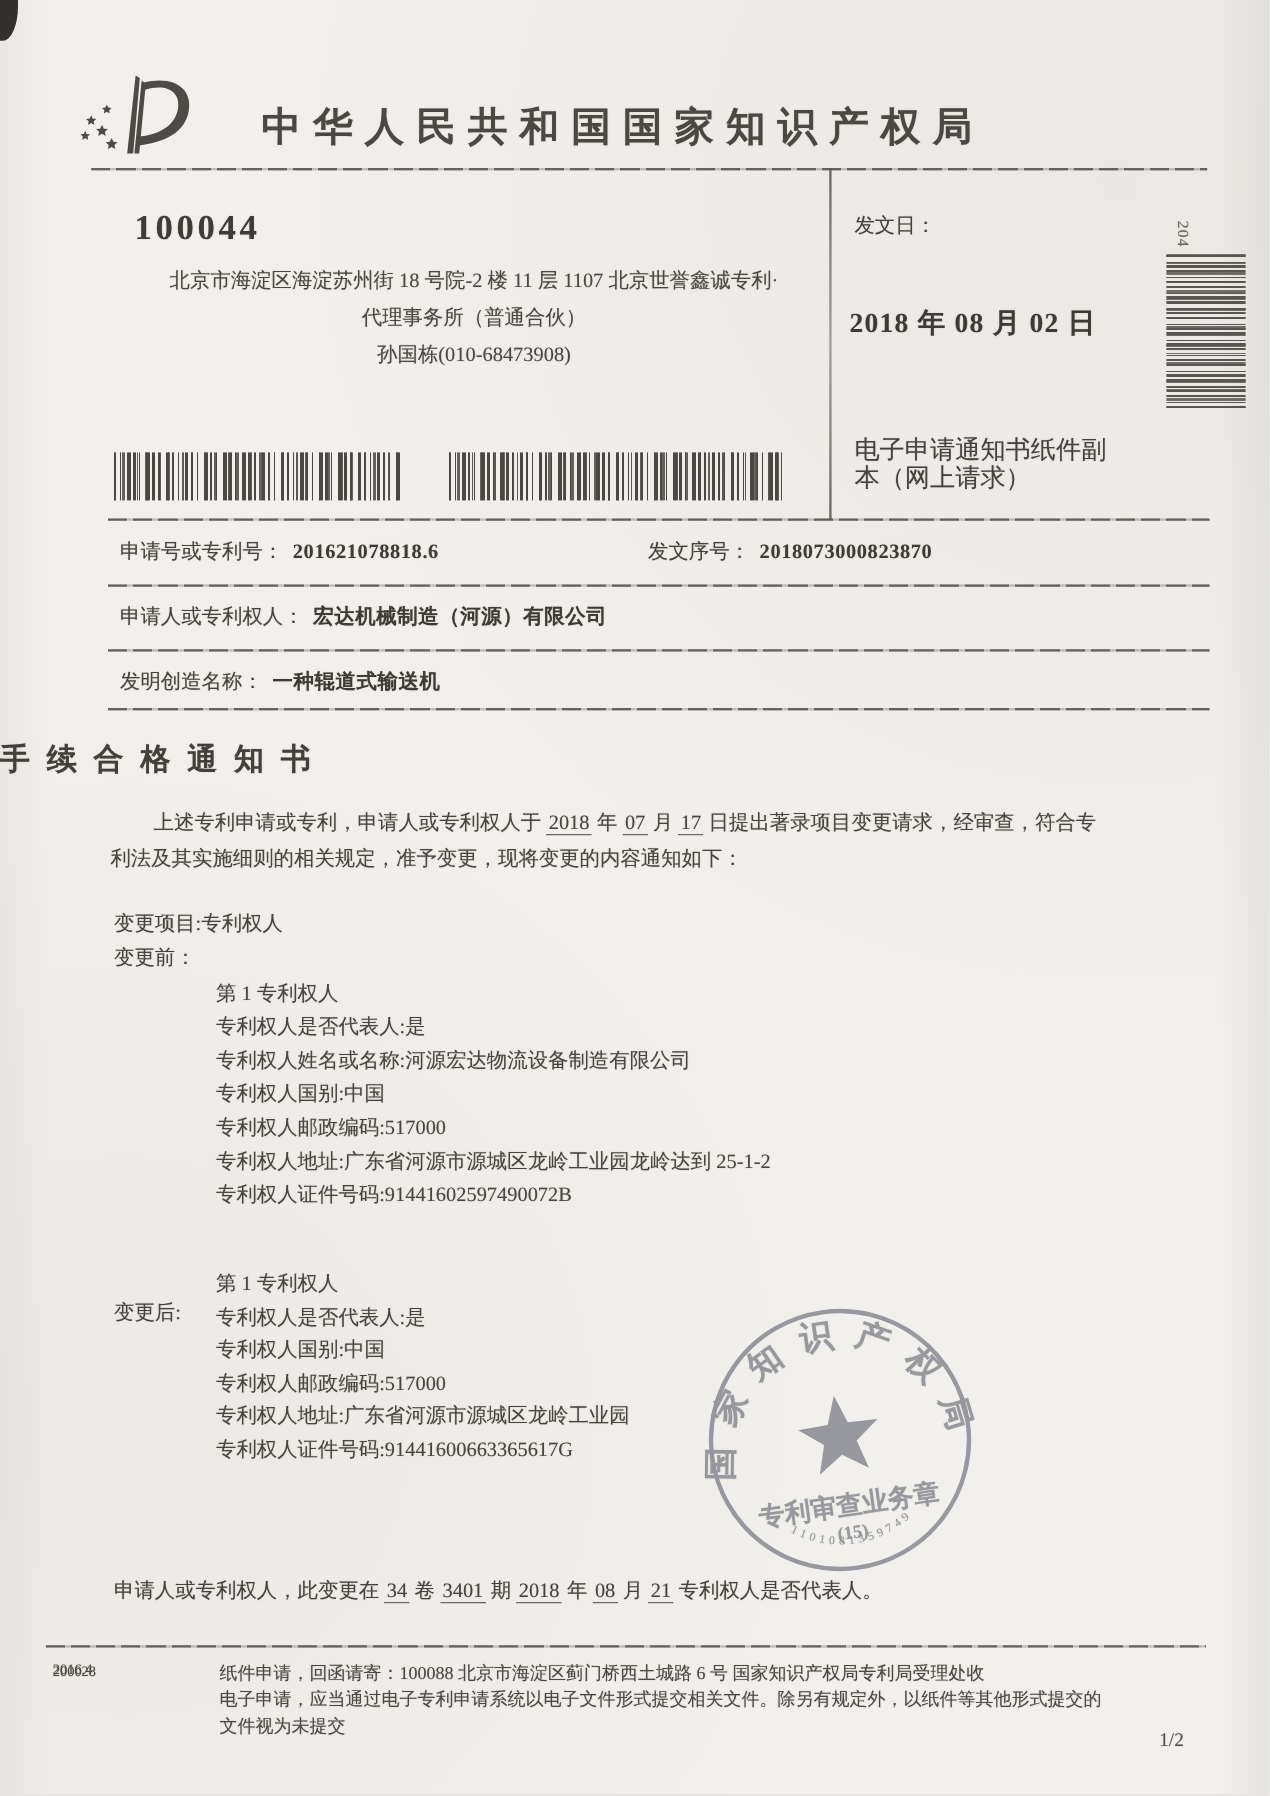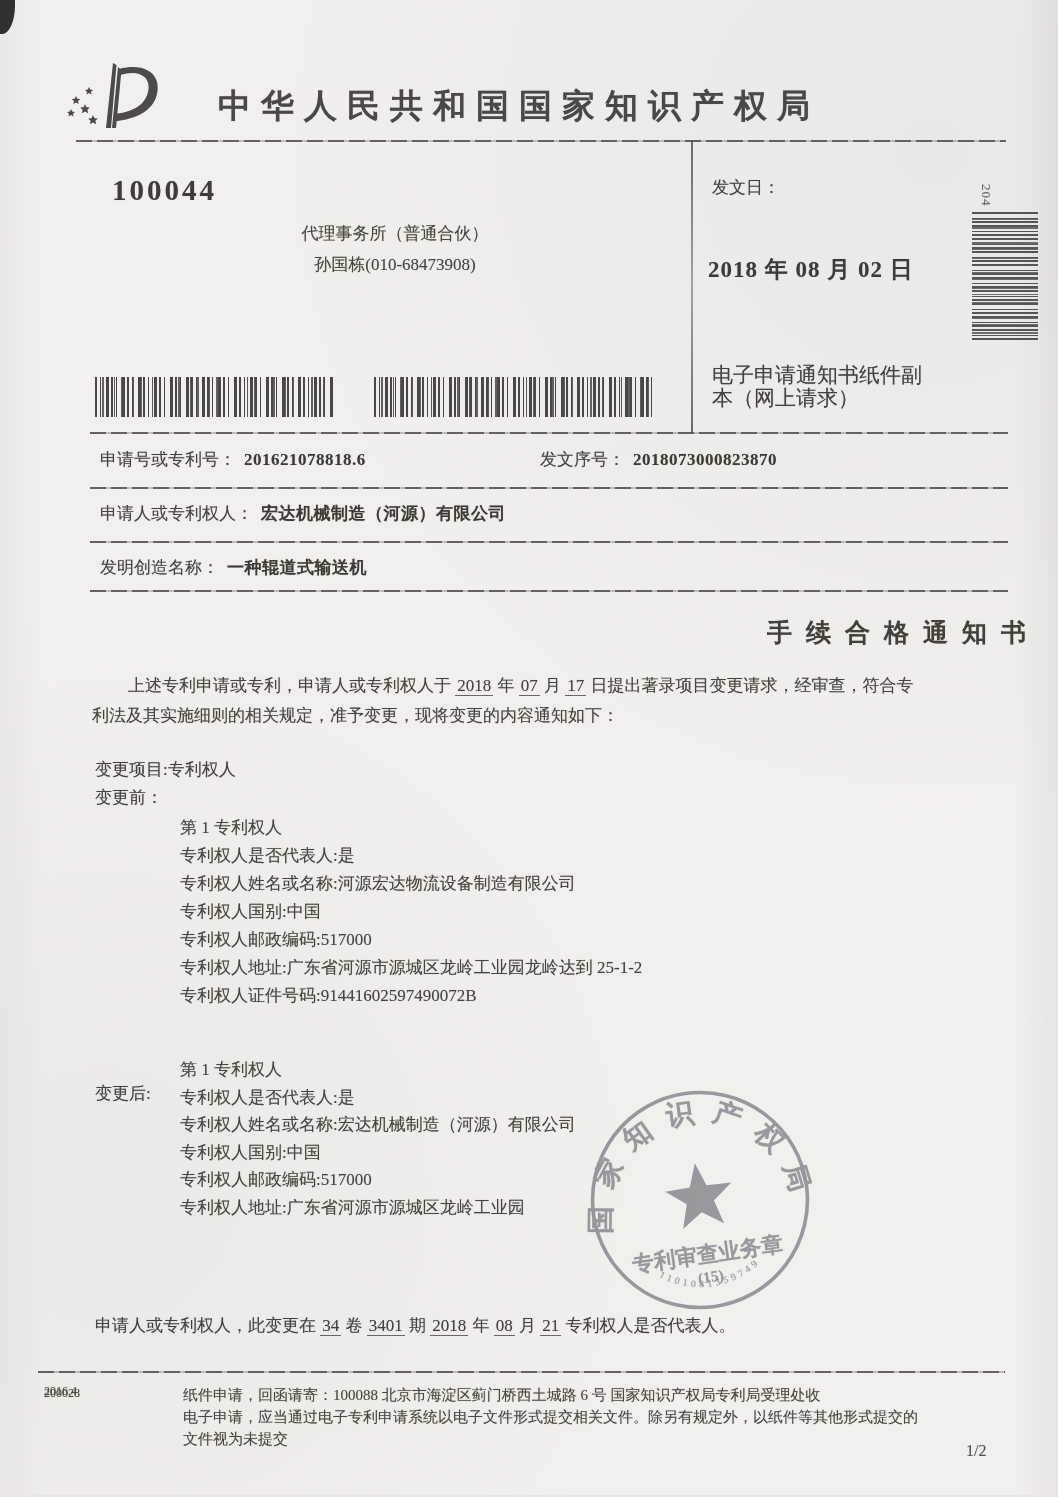--- a/index.html
+++ b/index.html
@@ -29,21 +29,21 @@
     repeating-linear-gradient(90deg,#35312c 0 2px,transparent 2px 5px,#35312c 5px 6px,transparent 6px 11px,#35312c 11px 14px,transparent 14px 16px),
     repeating-linear-gradient(90deg,rgba(53,49,44,.9) 0 1px,transparent 1px 7px,rgba(53,49,44,.85) 7px 9px,transparent 9px 19px);}
   .barcode-v{position:absolute;width:66px;height:128px;opacity:.8;background-image:
     repeating-linear-gradient(0deg,#35312c 0 2px,transparent 2px 4px,#35312c 4px 5px,transparent 5px 9px,#35312c 9px 11px,transparent 11px 13px),
     repeating-linear-gradient(0deg,rgba(53,49,44,.85) 0 1px,transparent 1px 6px,rgba(53,49,44,.85) 6px 8px,transparent 8px 15px);}
 
   .frow{position:absolute;font-size:17px;white-space:nowrap;}
   .frow .lbl{color:#46423c;}
   .frow .val{font-weight:600;color:#3e3a34;margin-left:8px;letter-spacing:.5px;}
 
-  .notice-title{left:0;top:616px;width:1040px;text-align:right;font-size:25px;font-weight:700;letter-spacing:14px;color:#443f39;}
+  .notice-title{left:0;top:616px;width:1040px;text-align:left;font-size:25px;font-weight:700;letter-spacing:14px;color:#443f39;}
   .para-line{position:absolute;font-size:17px;white-space:nowrap;color:#49443d;}
   .u{border-bottom:1.5px solid rgba(73,68,61,.8);padding:0 2px;}
 
   .chg-label{position:absolute;font-size:17px;white-space:nowrap;}
   .chg-list{position:absolute;left:180px;font-size:17px;color:#49443d;}
   .chg-list div{white-space:nowrap;}
   .list-before div{line-height:28px;}
   .list-after div{line-height:27.5px;}
 
   .seal{left:576px;top:1076px;width:248px;height:248px;transform:rotate(-8deg);opacity:.82;mix-blend-mode:multiply;}
@@ -74,20 +74,21 @@
       <path d="M31,57 l1.5,3.2 3.4,.35 -2.5,2.3 .7,3.4 -3.1,-1.8 -3.1,1.8 .7,-3.4 -2.5,-2.3 3.4,-.35 Z"></path>
     </g>
   </svg>
 
   <div class="abs agency-title">中华人民共和国国家知识产权局</div>
 
   <div class="rule" style="left:76px;top:140px;width:930px;"></div>
 
   <div class="abs postcode">100044</div>
   <div class="abs addr-block">
+    <div>北京市海淀区海淀苏州街 18 号院-2 楼 11 层 1107  北京世誉鑫诚专利·</div>
     <div>代理事务所（普通合伙）</div>
     <div>孙国栋(010-68473908)</div>
   </div>
 
   <div class="vrule" style="left:691px;top:141px;height:292px;"></div>
 
   <div class="abs issue-label">发文日：</div>
   <div class="abs issue-date">2018 年 08 月 02 日</div>
   <div class="abs copy-note">
     <div>电子申请通知书纸件副</div>
@@ -140,24 +141,24 @@
     <div>专利权人邮政编码:517000</div>
     <div>专利权人地址:广东省河源市源城区龙岭工业园龙岭达到 25-1-2</div>
     <div>专利权人证件号码:91441602597490072B</div>
   </div>
 
   <div class="chg-label" style="left:95px;top:1082px;">变更后:</div>
 
   <div class="chg-list list-after" style="top:1056px;">
     <div>第 1 专利权人</div>
     <div>专利权人是否代表人:是</div>
-    <div>专利权人姓名或名称:宏达机械制造（河源）有限公司</div>
     <div>专利权人国别:中国</div>
     <div>专利权人邮政编码:517000</div>
     <div>专利权人地址:广东省河源市源城区龙岭工业园</div>
+    <div>专利权人证件号码:91441600663365617G</div>
   </div>
 
   <svg class="abs seal" viewBox="0 0 240 240">
     <defs>
       <path id="arcTop" d="M 33,152 A 89,89 0 1 1 207,152" fill="none"></path>
       <path id="arcBottom" d="M 46,160 A 84,84 0 0 0 194,160" fill="none"></path>
     </defs>
     <circle cx="120" cy="120" r="104" fill="none" stroke="#8b8e9a" stroke-width="3.5"></circle>
     <polygon points="120,84 128.2,106.7 152.3,107.5 133.3,122.3 140,145.5 120,132 100,145.5 106.7,122.3 87.7,107.5 111.8,106.7" fill="#8b8e9a"></polygon>
     <text font-size="27" font-weight="bold" letter-spacing="15" font-family="'Liberation Serif',serif">

